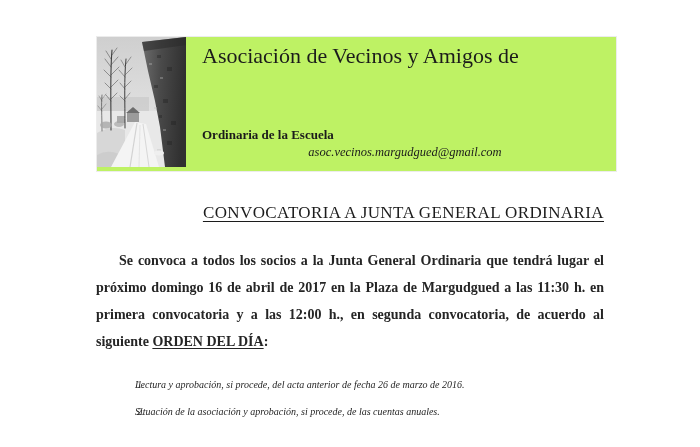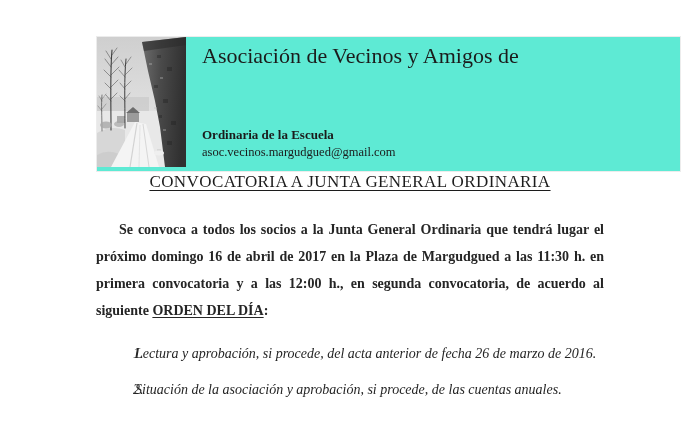--- a/index.html
+++ b/index.html
@@ -18,23 +18,23 @@
   .page {
     position: absolute;
     left: 96px;
     top: 36px;
     width: 521px;
   }
   
   .letterhead {
     display: flex;
     align-items: flex-start;
-    width: 585px;
+    width: 521px;
     height: 136px;
-    background: #5eead4;
+    background: #bef264;
     border: 1px solid #ececec;
     box-sizing: border-box;
   }
   .logo-frame {
     width: 89px;
     height: 130px;
     flex: 0 0 auto;
   }
   .logo-frame svg { display: block; }
   .lh-text {
@@ -52,25 +52,26 @@
   }
   .org-line2 { font-weight: bold; }
   .lh-address {
     margin-top: auto;
     font-size: 13px;
     line-height: 16.5px;
     color: #1b1b1b;
   }
   .addr-bold { font-weight: bold; }
   .addr-bold-italic { font-weight: bold; font-style: italic; }
-  .addr-email { font-size: 12.5px; }
+  .addr-email { font-style: italic; font-size: 12.5px; text-align: center; }
   
   .doc-title {
     width: 508px;
-    text-align: center;
+    margin-top: 31px;
+    text-align: right;
     font-size: 17px;
     letter-spacing: 0.4px;
     color: #1c1c1c;
   }
   .doc-title .u { text-decoration: underline; text-underline-offset: 3px; }
   .doc-body {
     width: 508px;
     margin-top: 24px;
     font-size: 14px;
     line-height: 27px;
@@ -82,26 +83,25 @@
   .orden-underline { text-decoration: underline; text-underline-offset: 2px; }
   ol.agenda {
     width: 508px;
     box-sizing: border-box;
     margin: 16px 0 0 0;
     padding: 0 0 0 51px;
     list-style: decimal outside;
   }
   ol.agenda li {
     font-style: italic;
-    font-size: 14px;
+    font-size: 10px;
     line-height: 27px;
     text-align: justify;
     text-indent: -12px;
     color: #252525;
-    margin-top: 9px;
   }
 </style>
 </head>
 <body>
 
 <div class="page">
 
   <div class="letterhead">
     <div class="logo-frame">
       <svg width="89" height="130" viewBox="0 0 89 130" xmlns="http://www.w3.org/2000/svg">

